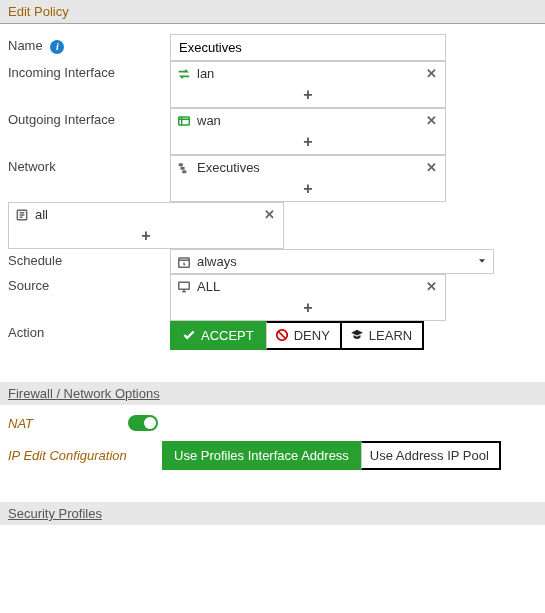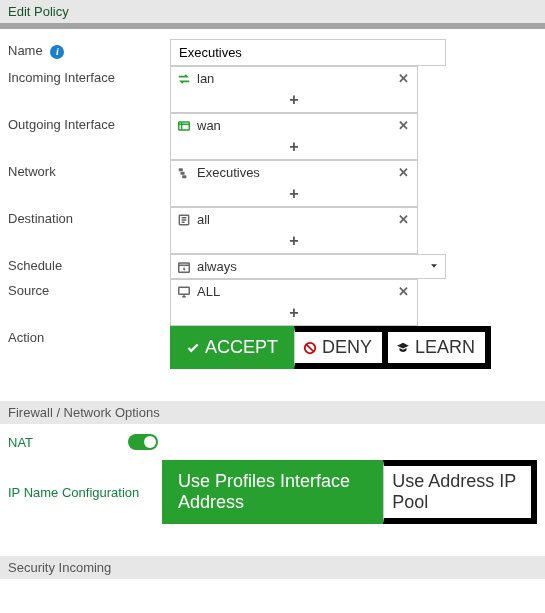--- a/index.html
+++ b/index.html
@@ -7,28 +7,29 @@
       margin: 0;
       font-family: Arial, Helvetica, sans-serif;
       font-size: 13px;
       color: #333;
       width: 545px;
       background: #fff;
     }
     .header-bar {
       background: #e8e7e7;
       padding: 4px 8px;
-      color: #14532d;
-      border-bottom: 6px solid #a3a3a3;
+      color: #a16207;
+      border-bottom: 1px solid #a3a3a3;
     }
     .section-bar {
       background: #e8e7e7;
       padding: 4px 8px;
       color: #555;
       margin-top: 32px;
+      text-decoration: underline;
     }
     .section-body {
       padding: 10px 8px 0 8px;
     }
     .row {
       display: flex;
       align-items: flex-start;
       margin-bottom: 0;
     }
     .row .label {
@@ -39,21 +40,21 @@
     }
     .name-input {
       width: 276px;
       border: 1px solid #ccc;
       padding: 5px 8px;
       font-size: 13px;
       color: #000;
       outline: none;
     }
     .multi-box {
-      width: 248px;
+      width: 276px;
       border: 1px solid #ccc;
     }
     .m-item {
       display: flex;
       align-items: center;
       padding: 4px 6px;
       gap: 6px;
       position: relative;
     }
     .m-item .rm {
@@ -66,42 +67,42 @@
     .m-add {
       text-align: center;
       color: #555;
       font-size: 16px;
       line-height: 16px;
       padding: 2px 0 4px 0;
       cursor: pointer;
       font-weight: bold;
     }
     .select-box {
-      width: 276px;
+      width: 324px;
       border: 1px solid #ccc;
       display: flex;
       align-items: center;
       padding: 4px 6px;
       gap: 6px;
       cursor: pointer;
     }
     .select-box .caret {
       margin-left: auto;
       color: #333;
     }
     .btn-group {
       display: flex;
     }
     .btn {
-      border: 6px solid #000000;
+      border: 2px solid #000000;
       padding: 5px 10px;
-      font-size: 18px;
-      cursor: pointer;
-      display: flex;
-      align-items: center;
+      font-size: 13px;
+      cursor: pointer;
+      display: flex;
+      align-items: flex-start;
       gap: 5px;
       background: #fff;
     }
     .btn.active {
       background: #28a030;
       color: #fff;
       border-color: #28a030;
     }
     .btn + .btn { border-left: none; padding-left: 8px; }
     .btn.active + .btn { border-left: 1px solid #ccc; }
@@ -139,21 +140,22 @@
     }
     .toggle.on::after { left: 16px; }
     .row2 {
       display: flex;
       align-items: center;
       margin-bottom: 10px;
     }
     .row2 .label2 {
       width: 154px;
       min-width: 154px;
-      color: #15803d;
+      color: #a16207;
+      font-style: italic;
     }
     
     .ic { display:inline-flex; width:14px; height:14px; align-items:center; justify-content:center; }
     .ic svg { width:14px; height:14px; }
     .lan-green { color:#28a030; }
     .wan-green { color:#28a030; }
     .grey { color:#666; }
     .deny-red { color:#cc0000; }
     .learn-black { color:#222; }
   </style>
@@ -217,21 +219,20 @@
             </svg>
         </span>
         <span>Executives</span>
         <span class="rm">✕</span>
       </div>
       <div class="m-add">+</div>
     </div>
   </div>
 
   <div class="row">
-    <div class="label">Destination</div>
     <div class="multi-box">
       <div class="m-item">
         <span class="ic grey">
           <svg viewBox="0 0 24 24" fill="none" stroke="currentColor" stroke-width="2.5">
               <rect x="4" y="4" width="16" height="16" rx="1"></rect>
               <path d="M8 8h8M8 12h8M8 16h5"></path>
             </svg>
         </span>
         <span>all</span>
         <span class="rm">✕</span>
@@ -308,29 +309,29 @@
 
 </div>
 
 <div class="section-bar">Firewall / Network Options</div>
 <div class="section-body">
   <div class="row2">
     <div class="label2" style="width:120px;min-width:120px">NAT</div>
     <div class="toggle on"></div>
   </div>
   <div class="row2">
-    <div class="label2">IP Name Configuration</div>
+    <div class="label2">IP Edit Configuration</div>
     <div class="btn-group">
       <div class="btn active">
         <span>Use Profiles Interface Address</span>
       </div>
       <div class="btn">
         <span>Use Address IP Pool</span>
       </div>
     </div>
   </div>
 </div>
 
-<div class="section-bar">Security Incoming</div>
+<div class="section-bar">Security Profiles</div>
 <div class="section-body">
   
   
 </div>
 
 </body></html>

